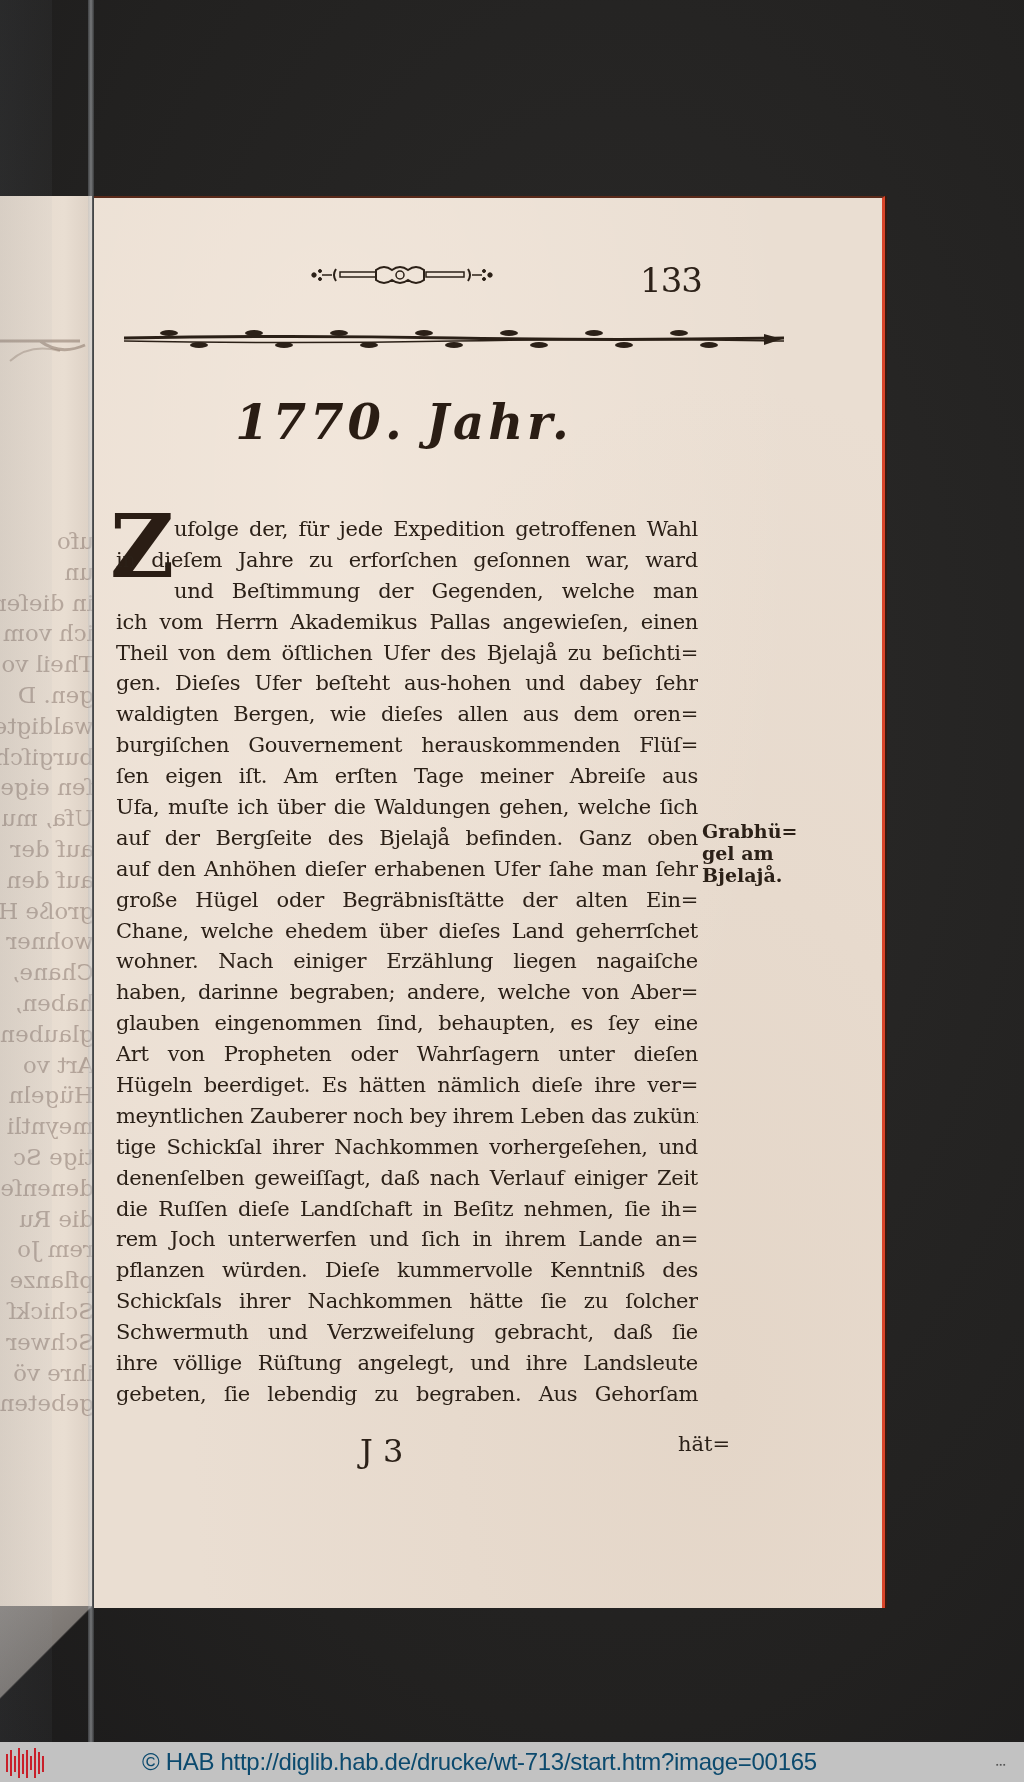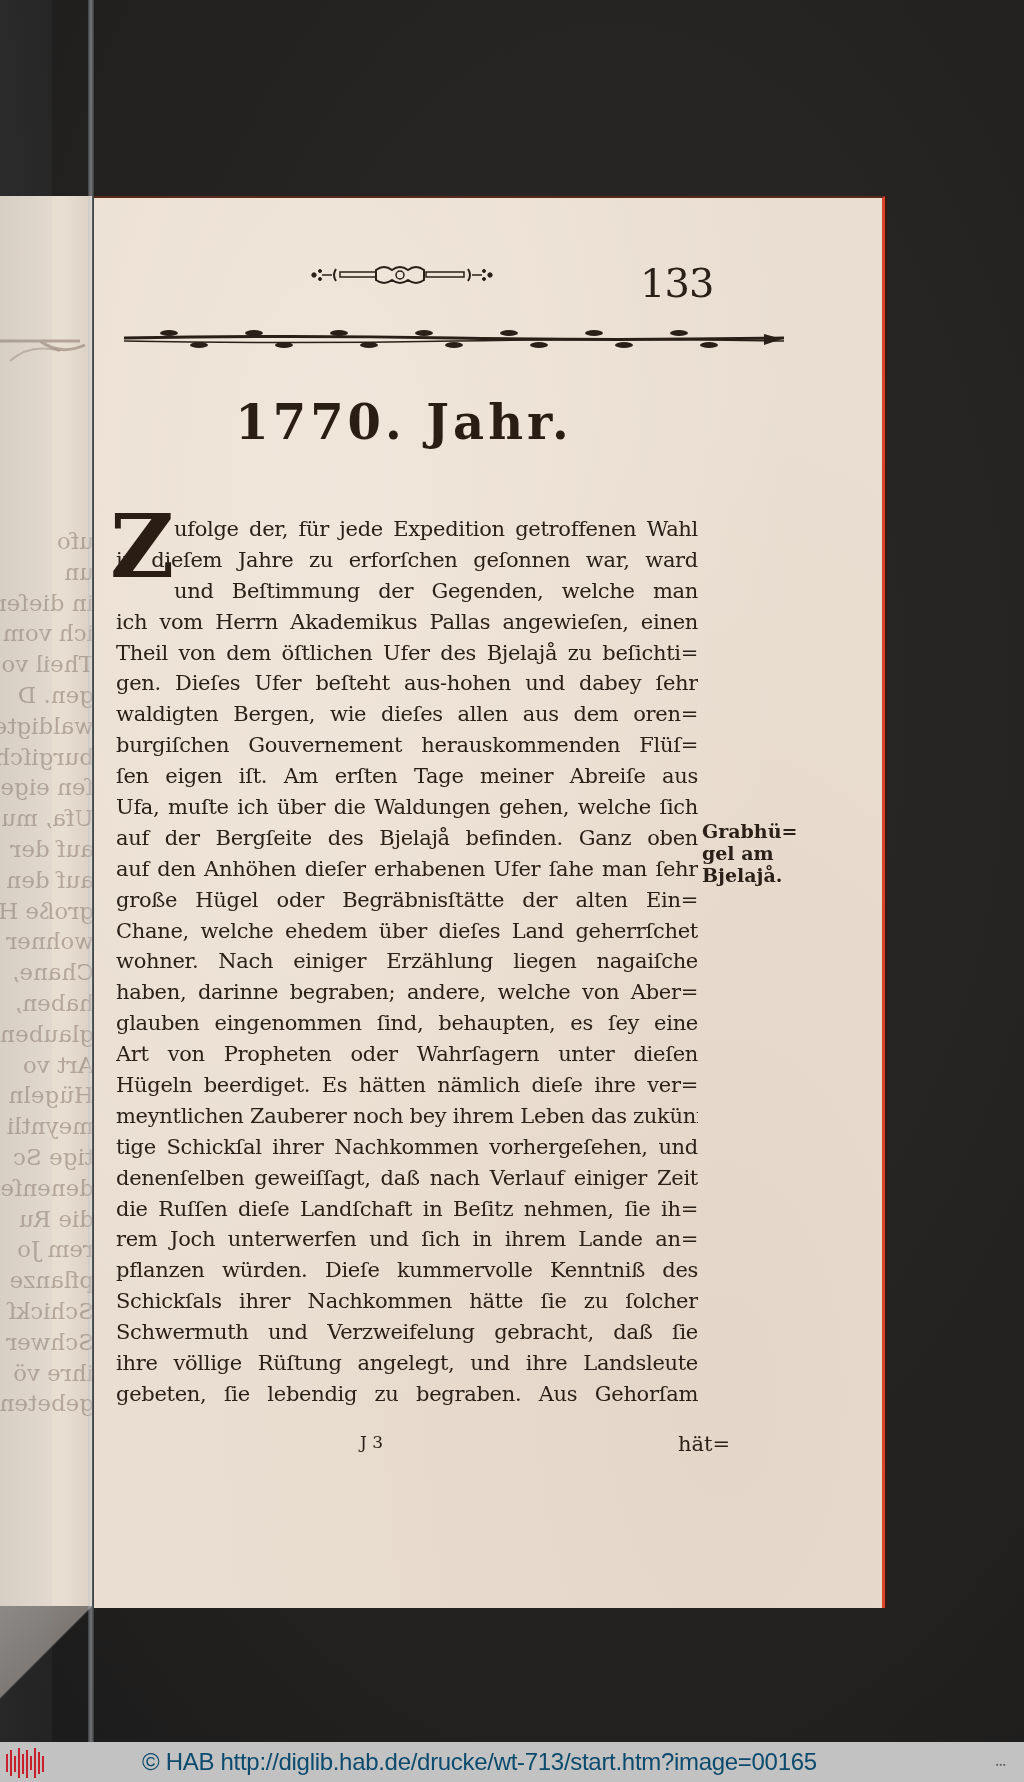--- a/index.html
+++ b/index.html
@@ -46,30 +46,31 @@
       radial-gradient(ellipse at 80% 85%, rgba(210,190,170,0.25), transparent 60%),
       #eaded2;
     border-right: 3px solid #d9452a;
     border-top: 2px solid #5a2a1a;
     box-shadow: 2px 0 0 #3a1a10;
   }
   .ornament-top {
     position: absolute; left: 212px; top: 66px; width: 192px; height: 22px;
   }
   .page-number {
-    position: absolute; left: 546px; top: 62px; font-size: 40px; color: #2c2118;
+    position: absolute; left: 546px; top: 62px; font-size: 34px; color: #2c2118;
     font-family: "DejaVu Serif", serif; letter-spacing: -1px;
   }
   .vine-rule {
     position: absolute; left: 30px; top: 130px; width: 660px; height: 22px;
   }
   .year-heading {
     position: absolute; left: 0; width: 620px; top: 196px; text-align: center;
     font-size: 48px; color: #2a1d14; font-weight: bold; letter-spacing: 4px;
     font-family: "DejaVu Serif", serif;
+    font-style: italic;
   }
   .body-text {
     position: absolute; left: 22px; top: 316px; width: 582px;
     font-family: "DejaVu Serif", serif; font-size: 21px; color: #2b2017;
     line-height: 30.9px;
   }
   .body-line {
     display: block; white-space: nowrap; text-align: justify;
     text-align-last: justify; height: 30.9px; overflow: hidden;
     letter-spacing: -0.3px;
@@ -78,21 +79,21 @@
   .drop-cap {
     position: absolute; left: 16px; top: 308px; font-size: 88px; line-height: 80px;
     color: #2a1d14; font-family: "DejaVu Serif", serif; font-weight: bold;
   }
   .marginal-note {
     position: absolute; left: 608px; top: 622px; width: 80px;
     font-size: 19px; line-height: 22px; color: #2b2017; text-align: left;
     font-family: "DejaVu Serif", serif; font-weight: bold;
   }
   .signature {
-    position: absolute; left: 266px; top: 1234px; font-size: 17px; color: #2b2017;
+    position: absolute; left: 266px; top: 1234px; font-size: 32px; color: #2b2017;
     font-family: "DejaVu Serif", serif;
   }
   .catchword {
     position: absolute; left: 548px; top: 1234px; font-size: 21px; color: #2b2017;
     font-family: "DejaVu Serif", serif;
     margin-left: 36px;
   }
   
   .footer-bar {
     position: absolute; left: 0; top: 1742px; width: 1024px; height: 40px;

